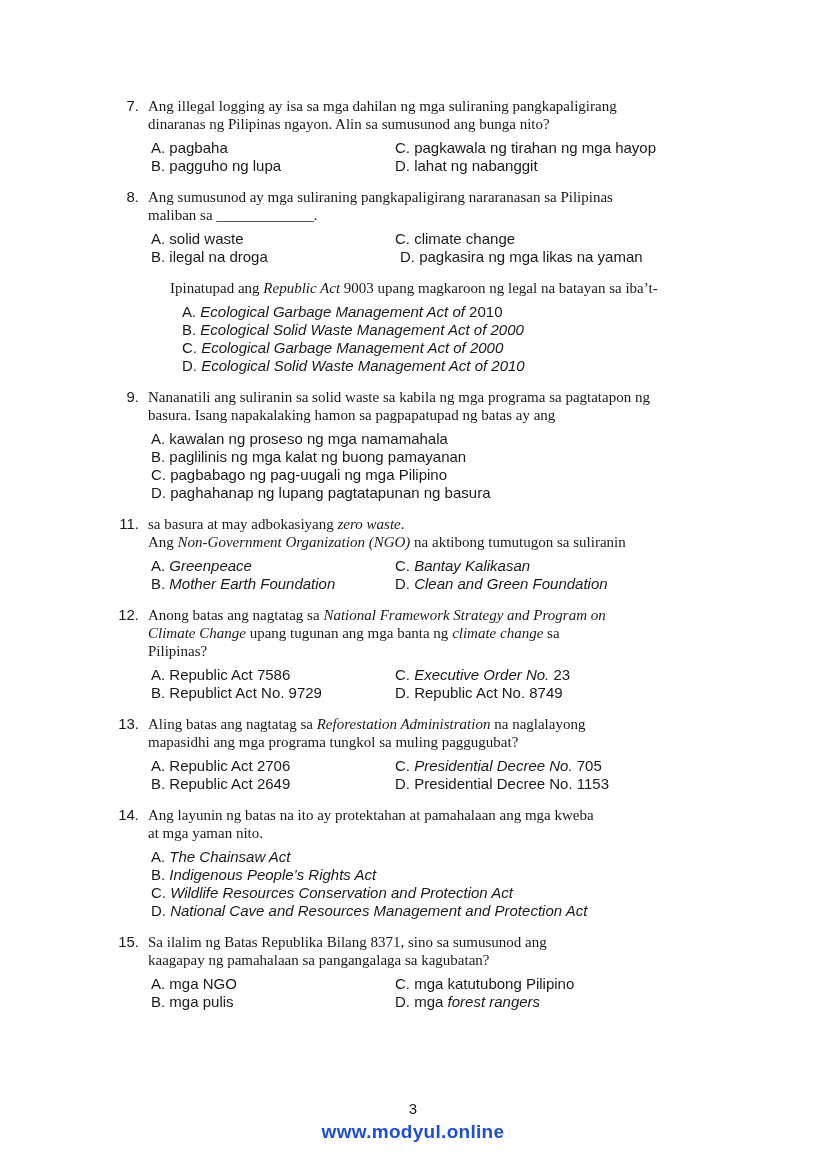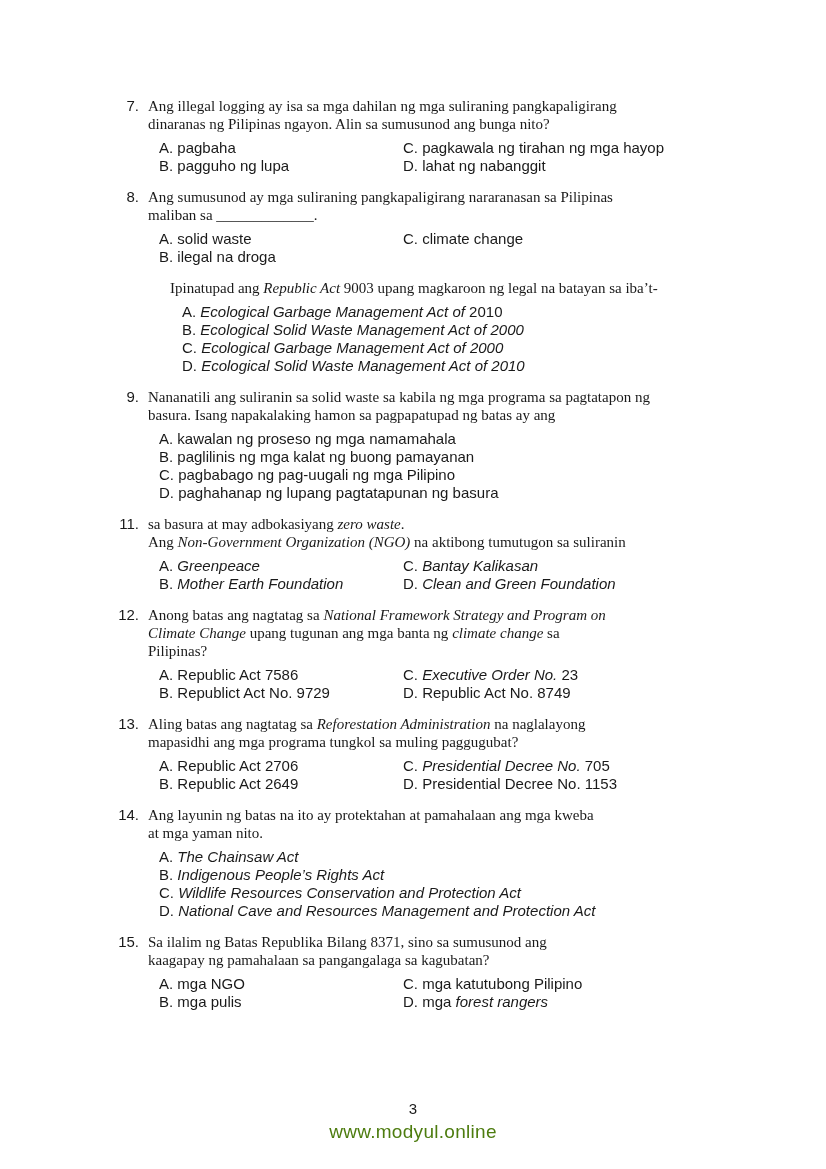--- a/index.html
+++ b/index.html
@@ -9,21 +9,21 @@
     font-family: "Liberation Sans", sans-serif;
     font-size: 15px; line-height: 18px; color: #1a1a1a;
   }
   .content { position: absolute; top: 97px; left: 0; width: 100%; }
   .block { margin-bottom: 13px; }
   .q { display: flex; align-items: flex-start; padding-left: 115px; }
   .qnum { flex: none; width: 24px; text-align: right; margin-right: 9px; white-space: pre; }
   .qbody { flex: none; }
   .stem-line { white-space: pre; font-family: Liberation Serif, serif; }
   .opts { margin-top: 6px; }
-  .q .opts { margin-left: 11px; }
+  .q .opts { margin-left: 3px; }
   .opts.grid {
     display: grid; grid-auto-flow: column;
     grid-template-rows: repeat(2, 18px);
     grid-template-columns: 244px auto;
   }
   .opt { white-space: pre; }
   .opt-label { white-space: pre; }
   .intro { padding-left: 105px; }
   .intro .stem-line.first { padding-left: 65px; }
   .intro .opts { margin-left: 77px; }
@@ -58,20 +58,21 @@
         <div class="qnum">8.</div>
         <div class="qbody">
           <div class="stem">
             <div class="stem-line first"><span>Ang sumusunod ay mga suliraning pangkapaligirang nararanasan sa Pilipinas</span></div>
             <div class="stem-line"><span>maliban sa _____________.</span></div>
           </div>
           <div class="opts grid">
             <div class="opt"><span class="opt-label">A. </span><span>solid waste</span></div>
             <div class="opt"><span class="opt-label">B. </span><span>ilegal na droga</span></div>
             <div class="opt"><span class="opt-label">C. </span><span>climate change</span></div>
+            <div class="opt" style="padding-left: 5px;"><span class="opt-label">D. </span><span>pagkasira ng mga likas na yaman</span></div>
           </div>
         </div>
       </div>
       <div class="block intro">
         <div class="stem">
           <div class="stem-line first"><span>Ipinatupad ang </span><em>Republic Act</em><span> 9003 upang magkaroon ng legal na batayan sa iba’t-</span></div>
         </div>
         <div class="opts list">
           <div class="opt"><span class="opt-label">A. </span><em>Ecological Garbage Management Act of</em><span> 2010</span></div>
           <div class="opt"><span class="opt-label">B. </span><em>Ecological Solid Waste Management Act of 2000</em></div>
@@ -165,14 +166,14 @@
           <div class="opts grid">
             <div class="opt"><span class="opt-label">A. </span><span>mga NGO</span></div>
             <div class="opt"><span class="opt-label">B. </span><span>mga pulis</span></div>
             <div class="opt"><span class="opt-label">C. </span><span>mga katutubong Pilipino</span></div>
             <div class="opt"><span class="opt-label">D. </span><span>mga </span><em>forest rangers</em></div>
           </div>
         </div>
       </div>
     </div>
   <div class="page-number" style="color: rgb(26, 26, 26);">3</div>
-  <div class="watermark" style="color: #4d7c0f;">www.modyul.online</div>
+  <div class="watermark" style="color: #1d4ed8; font-weight: bold;">www.modyul.online</div>
 </div>
 
 </body></html>

